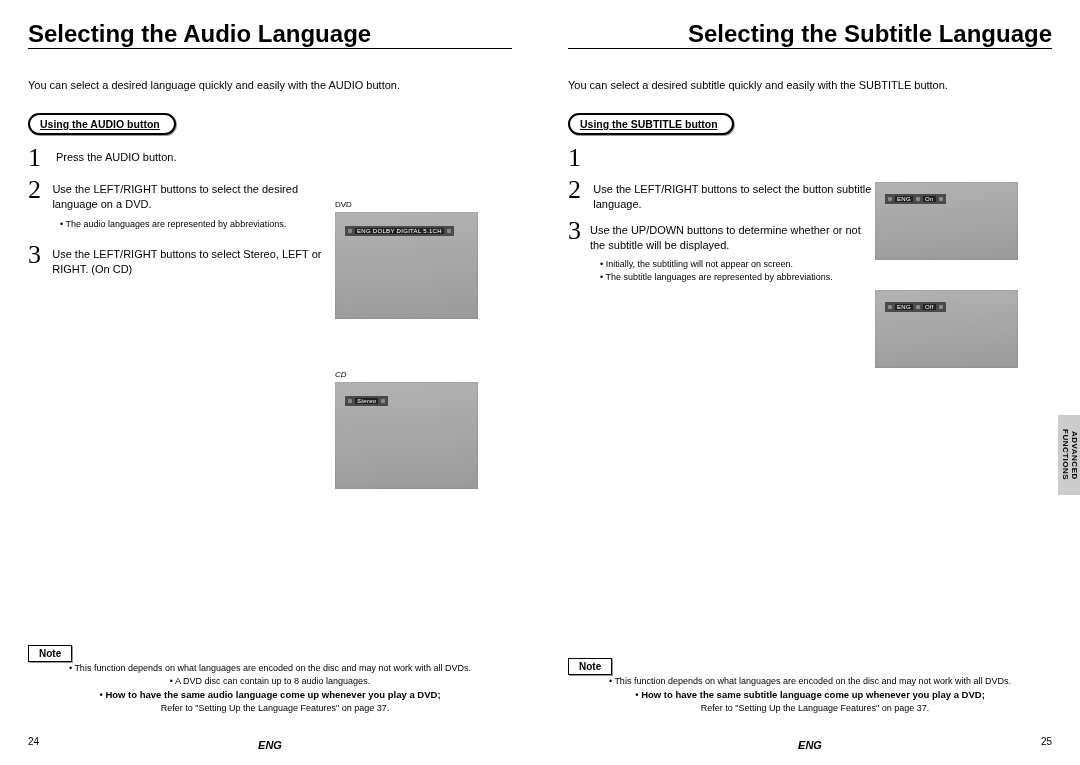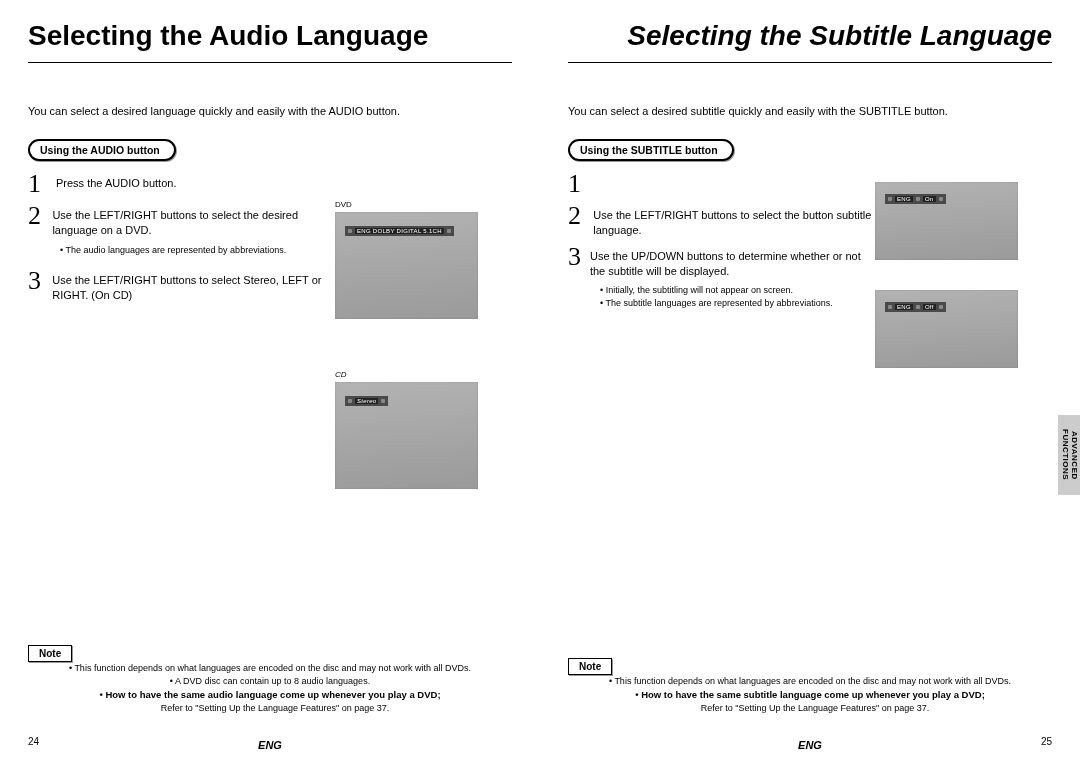--- a/index.html
+++ b/index.html
@@ -1,24 +1,24 @@
 <!DOCTYPE html>
 <html><head>
 <meta charset="utf-8">
 <style>
   * { box-sizing: border-box; margin: 0; padding: 0; }
   html, body { width: 1080px; height: 765px; font-family: Arial, Helvetica, sans-serif; background: #fff; color: #000; }
   body { position: relative; }
   .spread { display: flex; width: 100%; height: 100%; }
   .page { width: 540px; height: 765px; position: relative; padding: 20px 28px 16px 28px; }
   .page-left { border-right: none; }
-  .h1 { font-size: 28px; font-weight: bold; padding-bottom: 10px; border-bottom: 1.5px solid #000; margin-bottom: 42px; }
-  .h1.right { text-align: right; font-style: italic; }
+  .h1 { font-size: 24px; font-weight: bold; padding-bottom: 0; border-bottom: 1.5px solid #000; margin-bottom: 30px; }
+  .h1.right { text-align: right; }
   .intro { font-size: 11px; margin-bottom: 22px; }
-  .pill { display: inline-block; border: 2px solid #000; border-radius: 11px; padding: 3px 14px 3px 10px; font-weight: bold; font-size: 10.5px; margin-bottom: 10px; box-shadow: 1px 1px 0 rgba(0,0,0,0.4); background:#fff; }
+  .pill { display: inline-block; border: 2px solid #000; border-radius: 11px; padding: 3px 14px 3px 10px; font-weight: bold; font-size: 10.5px; margin-bottom: 10px; box-shadow: 1px 1px 0 rgba(0,0,0,0.4); background:#fff;text-decoration:underline; }
   .steps { font-size: 11px; }
   .step { display: flex; gap: 8px; margin-bottom: 6px; max-width: 310px; }
   .num { font-size: 26px; font-weight: normal; line-height: 1; width: 20px; font-family: Georgia, 'Times New Roman', serif; }
   .steptext { padding-top: 5px; line-height: 1.35; }
   .subbullet { font-size: 9px; margin: 6px 0 12px 32px; max-width: 260px; line-height: 1.35; }
   .subbullet .dash::before,
   .sub-line::before { content: "• "; }
   .note-box { position: absolute; left: 28px; bottom: 50px; width: 484px; }
   .note-lbl { display: inline-block; border: 1.5px solid #000; padding: 2px 10px; font-size: 10px; font-weight: bold; box-shadow: 1px 1px 0 rgba(0,0,0,0.4); background:#fff; }
   .note-lines { font-size: 9px; line-height: 1.45; text-align: center; }

